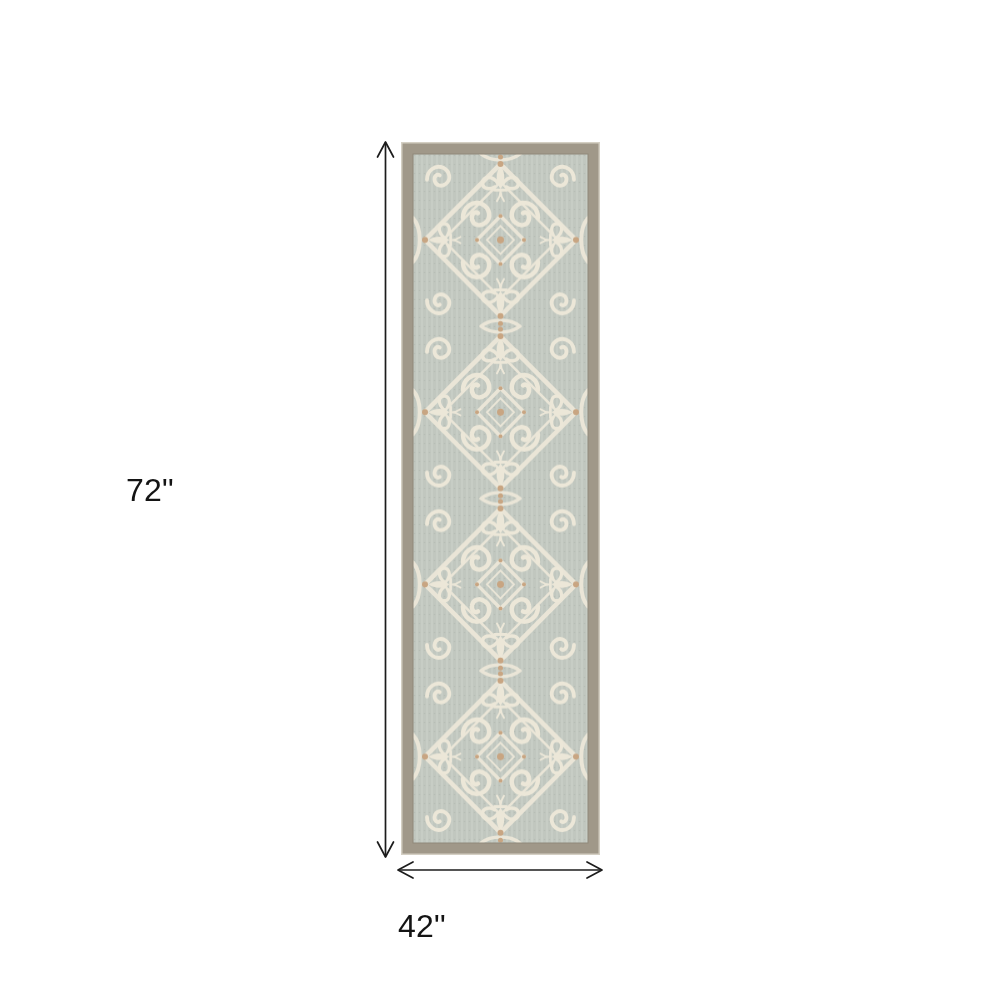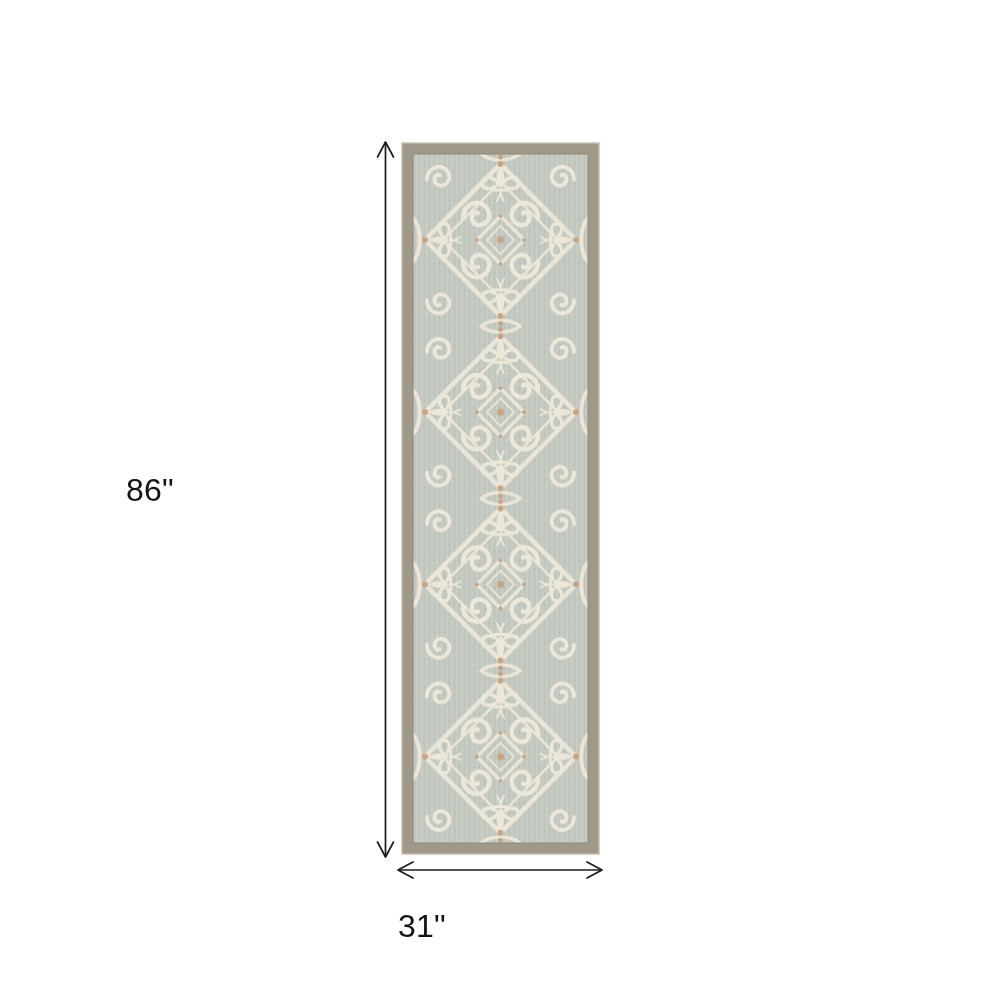--- a/index.html
+++ b/index.html
@@ -124,17 +124,17 @@
       <path d="M377.5 157 L385.5 142 L393.5 157"></path>
       <path d="M377.5 842 L385.5 857 L393.5 842"></path>
     </g>
     <g fill="none" stroke="#1c1c1c" stroke-width="1.7" stroke-linecap="round" stroke-linejoin="round">
       <line x1="399" y1="870" x2="601" y2="870"></line>
       <path d="M413 862 L398 870 L413 878"></path>
       <path d="M587 862 L602 870 L587 878"></path>
     </g>
   </svg>
 
-  <div class="dim-label label-height">86''</div>
+  <div class="dim-label label-height">72''</div>
 
-  <div class="dim-label label-width">31''</div>
+  <div class="dim-label label-width">42''</div>
 
 </div>
 
 </body></html>

